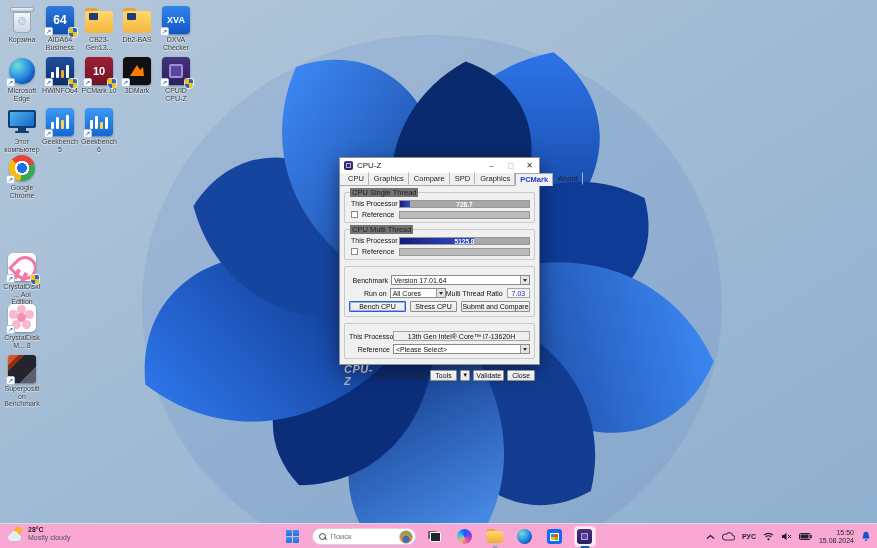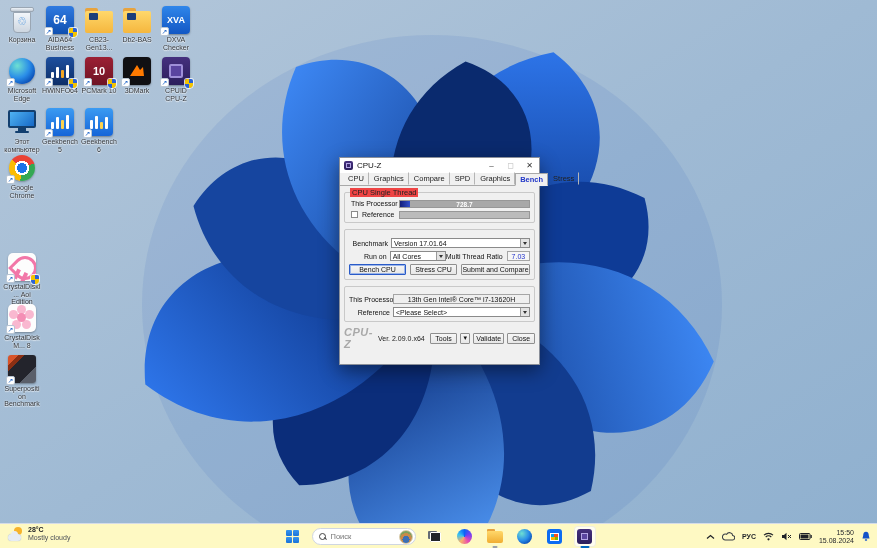--- a/index.html
+++ b/index.html
@@ -65,21 +65,21 @@
                        display:flex; align-items:center; justify-content:center; }
   .titlebar .appicon i { display:block; width:5px; height:5px; border:1px solid #b3a5e6; }
   .titlebar .t { flex:1; font-size:8px; }
   .winbtn { width:19px; height:15px; text-align:center; line-height:15px; font-size:8px; color:#333; }
   .winbtn.disabled { color:#b8b8b8; }
   .tabbar { display:flex; align-items:flex-end; height:13px; padding:0 3px; border-bottom:1px solid #a9a9a9; background:#f0f0f0; }
   .tab { font-size:7.5px; padding:1px 4px 1px; color:#222; border:1px solid transparent; white-space:nowrap; border-right:1px solid #b5b5b5; }
   .tab.active { border:1px solid #a9a9a9; border-bottom:1px solid #f0f0f0; margin-bottom:-1px; background:#f0f0f0;
                 color:#2237c8; font-weight:bold; }
   .groupbox { position:relative; margin:6px 4px 0; border:1px solid #c9c9c9; border-radius:2px; padding:6px 4px 3px; }
-  .legend { position:absolute; top:-5px; left:5px; background:#ef4444; padding:0 2px; font-size:7.5px; color:#222; }
+  .legend { position:absolute; top:-5px; left:5px; background:#737373; padding:0 2px; font-size:7.5px; color:#222; }
   .brow { display:flex; align-items:center; height:9px; margin-bottom:2px; }
   .brow .lbl { width:50px; font-size:7px; padding-left:2px; white-space:nowrap; }
   .cbox { width:7px; height:7px; background:#fff; border:1px solid #8a8a8a; margin:0 2px 0 2px; }
   .brow .lbl.ck { width:39px; }
   .bar { position:relative; flex:1; height:8px; background:#a8a8a8; border:1px solid #979797; overflow:hidden; }
   .bar .fill { position:absolute; left:0; top:0; bottom:0; background:linear-gradient(90deg,#141e7a,#3350cc); }
   .bar .val { position:absolute; inset:0; text-align:center; font-size:6.5px; line-height:8px; color:#fff; font-weight:bold; }
   .srow { display:flex; align-items:center; margin-bottom:3px; }
   .srow .sl { font-size:7px; text-align:right; white-space:nowrap; }
   .combo { display:flex; align-items:center; height:10px; background:#fff; border:1px solid #8a8a8a; }
@@ -89,21 +89,21 @@
   .pbtn { height:11px; background:linear-gradient(#f6f6f6,#e7e7e7); border:1px solid #8f8f8f; border-radius:1px;
           font-size:7px; display:flex; align-items:center; justify-content:center; white-space:nowrap; }
   .pbtn.focus { border:1px solid #2a5bc8; box-shadow:inset 0 0 0 1px #9ab4e8; }
   .field { flex:1; height:10px; background:#efefef; border:1px solid #a5a5a5; font-size:7px; line-height:9px; text-align:center; white-space:nowrap; overflow:hidden; }
   .ratio { width:24px; height:10px; background:#f6f6f6; border:1px solid #a5a5a5; font-size:7px; line-height:9px; text-align:center; color:#2233cc; }
   .footer { display:flex; align-items:center; padding:4px 4px 0; gap:3px; }
   .logo { font-size:11px; font-weight:bold; font-style:italic; color:#a9a9a9; letter-spacing:0.5px; }
   .ver { font-size:7px; color:#222; margin-right:2px; white-space:nowrap; }
 
   
-  #taskbar { position:absolute; left:0; bottom:0; width:877px; height:25px; background:#fef9c3; border-top:1px solid #d5dce8; }
+  #taskbar { position:absolute; left:0; bottom:0; width:877px; height:25px; background:#f9a8d4; border-top:1px solid #d5dce8; }
   .tb-left { position:absolute; left:8px; top:2px; display:flex; align-items:center; gap:4px; }
   .weather-ic { position:relative; width:16px; height:14px; }
   .weather-ic .sun { position:absolute; left:6px; top:0; width:8px; height:8px; border-radius:50%; background:#f7b32b; }
   .weather-ic .cloud { position:absolute; left:0; bottom:0; width:13px; height:7px; border-radius:6px; background:#e6ecf4; box-shadow:0 0 1px #9fb0c4; }
   .weather-ic .cloud:before { content:""; position:absolute; left:3px; top:-3px; width:7px; height:7px; border-radius:50%; background:#e6ecf4; }
   .wt1 { font-size:7px; font-weight:bold; color:#1b1d21; line-height:8px; }
   .wt2 { font-size:7px; color:#4a4f57; line-height:8px; }
   .tb-center { position:absolute; left:50%; top:0; transform:translateX(-50%); height:25px; display:flex; align-items:center; gap:8px; }
   .tico { position:relative; width:22px; height:21px; border-radius:4px; display:flex; align-items:center; justify-content:center; }
   .tico.active { background:rgba(255,255,255,.75); box-shadow:inset 0 0 0 1px rgba(0,0,0,.06); }
@@ -352,40 +352,55 @@
     <span class="winbtn disabled">◻</span>
     <span class="winbtn">✕</span>
   </div>
 
   <div class="tabbar">
     <span class="tab">CPU</span>
     <span class="tab">Graphics</span>
     <span class="tab">Compare</span>
     <span class="tab">SPD</span>
     <span class="tab">Graphics</span>
-    <span class="tab active">Bench</span>
-    <span class="tab">Stress</span>
+    <span class="tab active">PCMark</span>
+    <span class="tab">About</span>
   </div>
 
   <div class="groupbox">
     <span class="legend">CPU Single Thread</span>
     <div class="brow">
       <span class="lbl">This Processor</span>
       <div class="bar">
         <div class="fill" style="width: 8%;"></div>
         <div class="val">728.7</div>
       </div>
     </div>
     <div class="brow" style="margin-bottom:0">
       <span class="cbox"></span>
       <span class="lbl ck">Reference</span>
       <div class="bar" style="background:#bbbbbb"></div>
     </div>
   </div>
 
+  <div class="groupbox">
+    <span class="legend">CPU Multi Thread</span>
+    <div class="brow">
+      <span class="lbl">This Processor</span>
+      <div class="bar">
+        <div class="fill" style="width: 57%;"></div>
+        <div class="val">5125.8</div>
+      </div>
+    </div>
+    <div class="brow" style="margin-bottom:0">
+      <span class="cbox"></span>
+      <span class="lbl ck">Reference</span>
+      <div class="bar" style="background:#bbbbbb"></div>
+    </div>
+  </div>
 
   <div class="groupbox" style="padding-top:8px">
     <div class="srow">
       <span class="sl" style="width:42px;padding-right:3px">Benchmark</span>
       <div class="combo" style="flex:1">
         <span class="cv">Version 17.01.64</span>
           <span class="cb"></span>
       </div>
     </div>
     <div class="srow">

